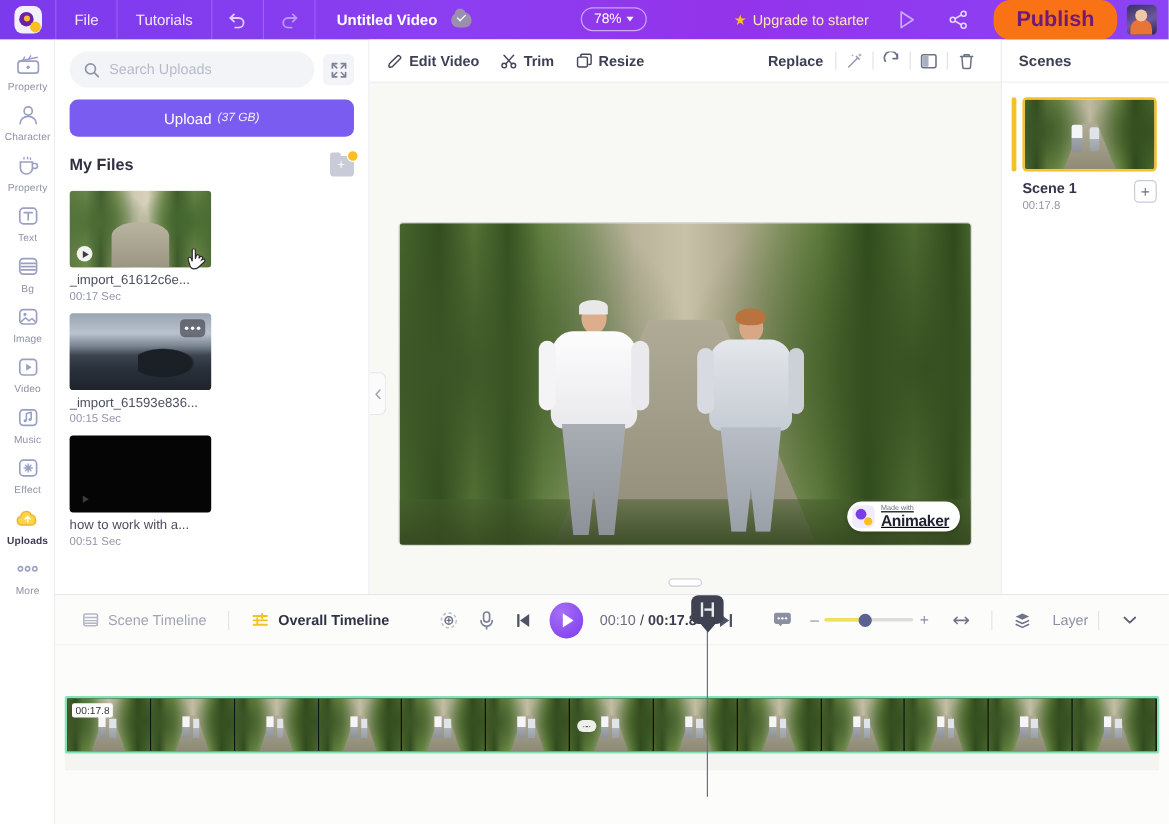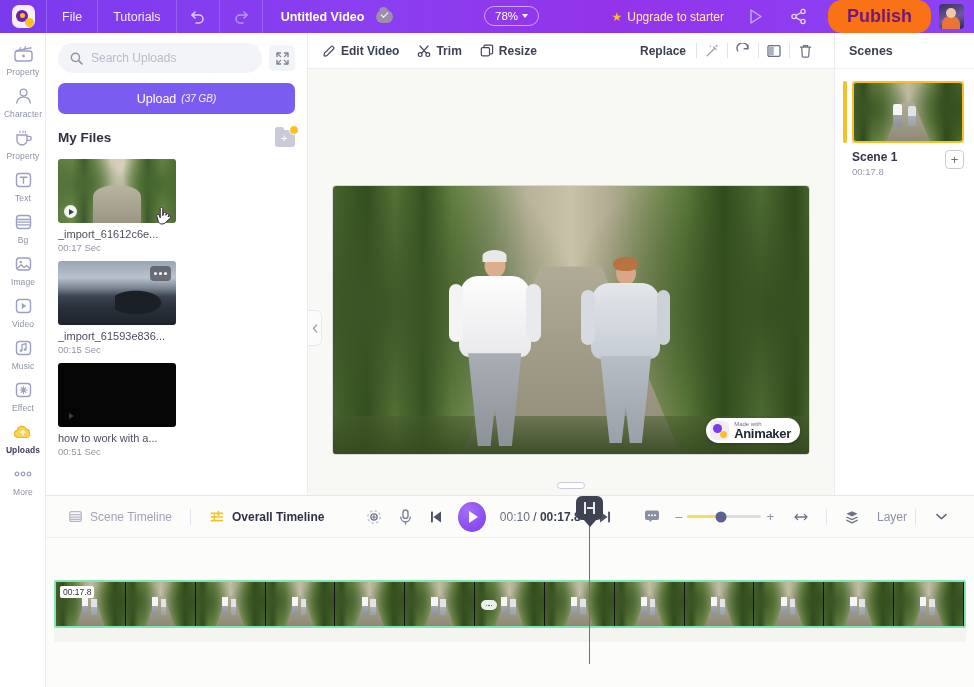--- a/index.html
+++ b/index.html
@@ -302,21 +302,21 @@
     position: relative; flex: none;
   }
   .wm-logo::before{
     content:""; position:absolute; left:3px; top:3px; width:9px;height:9px;border-radius:50%;
     background:#7c3aed;
   }
   .wm-logo::after{
     content:""; position:absolute; right:2px; bottom:2px; width:7px;height:7px;border-radius:50%;
     background:#fbbf24;
   }
-  .wm-text { line-height: 1; }
+  .wm-text { line-height: 1; text-decoration: underline; }
   .wm-made { font-size: 6px; color: #6b7280; display: block; }
   .wm-name { font-size: 13px; font-weight: bold; color: #1f2233; display: block; letter-spacing: -.3px; }
 
   .drag-pill {
     position: absolute; left: 50%; bottom: 6px; transform: translateX(-50%);
     width: 28px; height: 7px; border-radius: 4px; border: 1px solid #c9ccd8;
     background: #fff; cursor: pointer;
   }
 
   

